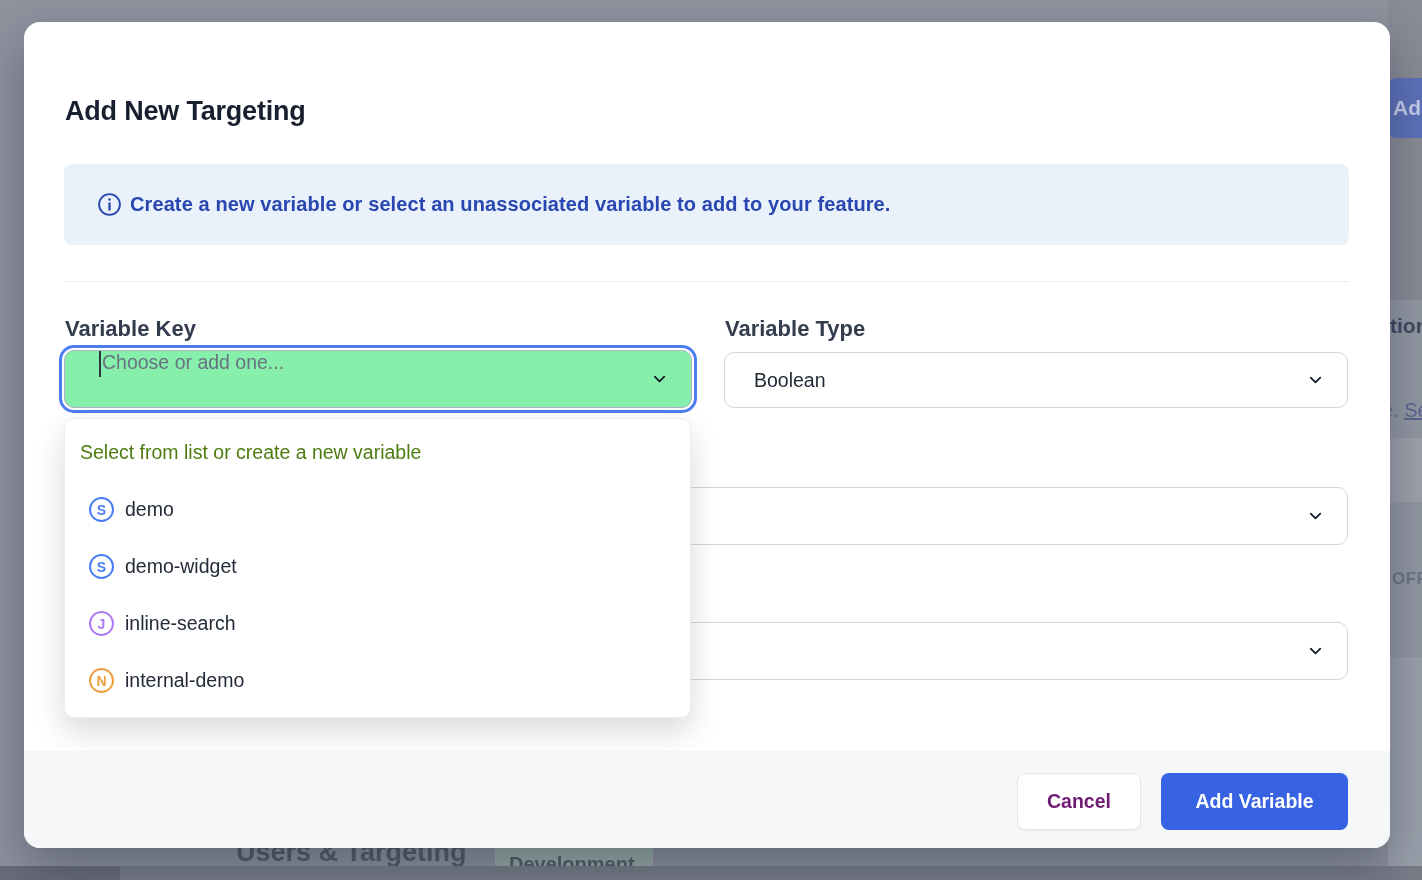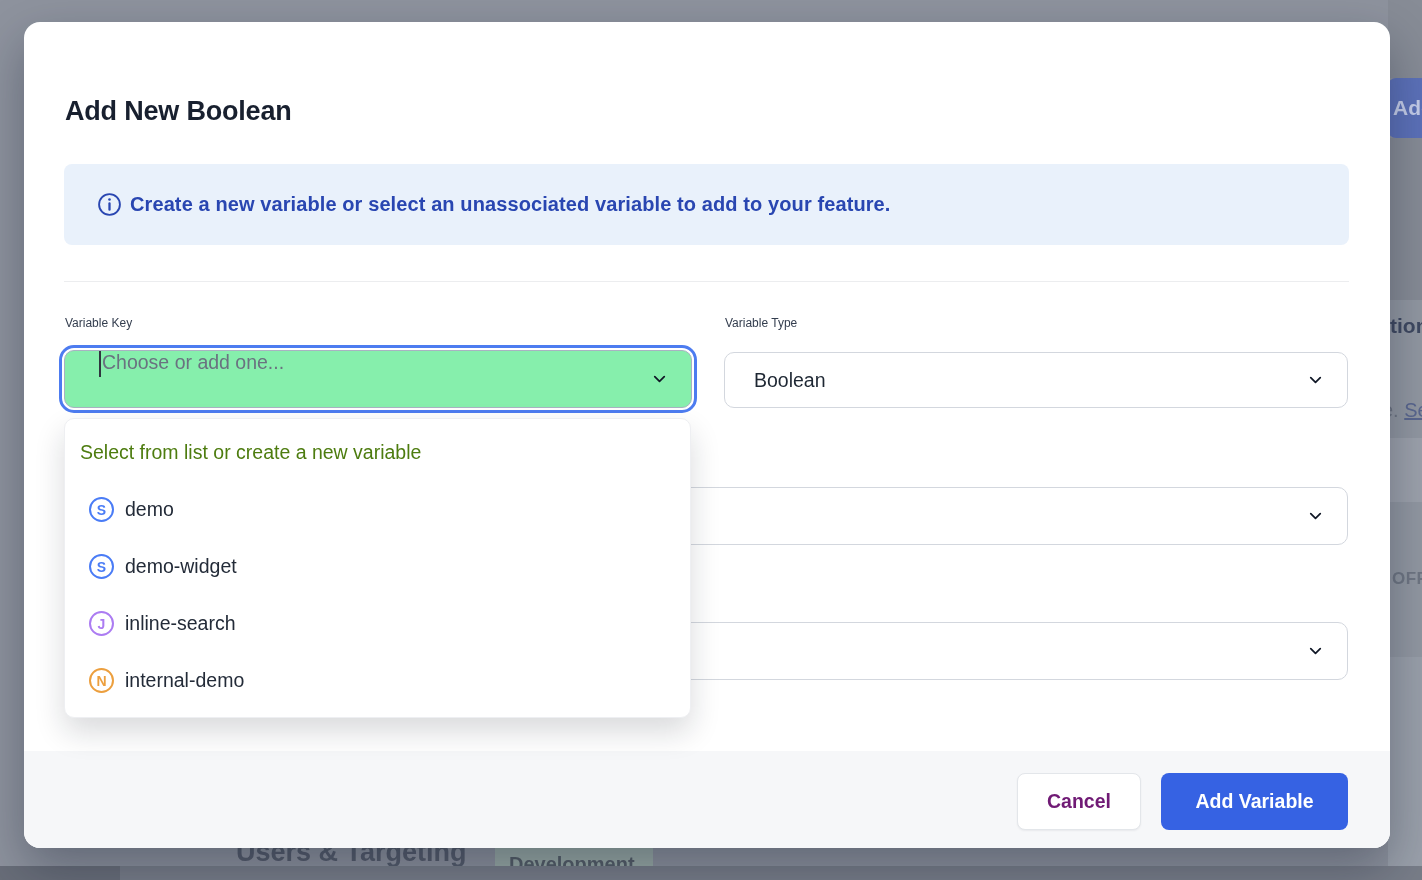--- a/index.html
+++ b/index.html
@@ -62,21 +62,21 @@
     font-size: 27px; font-weight: 700; color: #18202F; letter-spacing: -0.2px;
   }
   .info-banner {
     position: absolute; left: 40px; top: 142px; width: 1285px; height: 81px;
     border-radius: 8px; display: flex; align-items: center;
     padding-left: 33px; gap: 8px;
   }
   .info-banner .banner-text { font-size: 20px; font-weight: 600; letter-spacing: 0.1px; }
   .divider { position: absolute; left: 40px; top: 259px; width: 1285px; height: 1px; background: #ECEDEF; }
 
-  .field-label { position: absolute; top: 294px; font-size: 12px; font-weight: 400; color: #333D4E; }
+  .field-label { position: absolute; top: 294px; font-size: 22px; font-weight: 700; color: #333D4E; }
   .label-key  { left: 41px; }
   .label-type { left: 701px; }
 
   .combobox {
     position: absolute; left: 40px; top: 328px; width: 628px; height: 58px;
     background: #86efac; border: 1px solid #A9B3C2; border-radius: 10px;
     outline: 3px solid #4D7CF0; outline-offset: 2px;
     display: flex; padding-left: 34px; cursor: text;
   }
   .caret { width: 2px; height: 26px; background: #30363F; margin-right: 1px; }
@@ -159,21 +159,21 @@
   <div class="bg-heading">Users &amp; Targeting</div>
   <div class="bg-badge" style="background: rgb(154, 171, 166); flex-direction: column;">
     <span class="dot"></span>
     <span>Development</span>
   </div>
   <div class="bg-bottom-strip"></div>
   <div class="bg-bottom-corner"></div>
 
   <div class="modal">
 
-    <h1 class="modal-title">Add New Boolean</h1>
+    <h1 class="modal-title">Add New Targeting</h1>
 
     <div class="info-banner" style="background: rgb(233, 241, 251);">
       <span style="display: flex; color: rgb(41, 70, 177);">
         <svg width="25" height="25" viewBox="0 0 24 24" fill="none" stroke="currentColor" stroke-width="1.8">
           <circle cx="12" cy="12" r="10"></circle>
           <line x1="12" y1="11" x2="12" y2="17" stroke-linecap="round" stroke-width="2.2"></line>
           <circle cx="12" cy="7.2" r="1.25" fill="currentColor" stroke="none"></circle>
         </svg>
       </span>
       <span class="banner-text" style="color: rgb(41, 70, 177);">Create a new variable or select an unassociated variable to add to your feature.</span>

